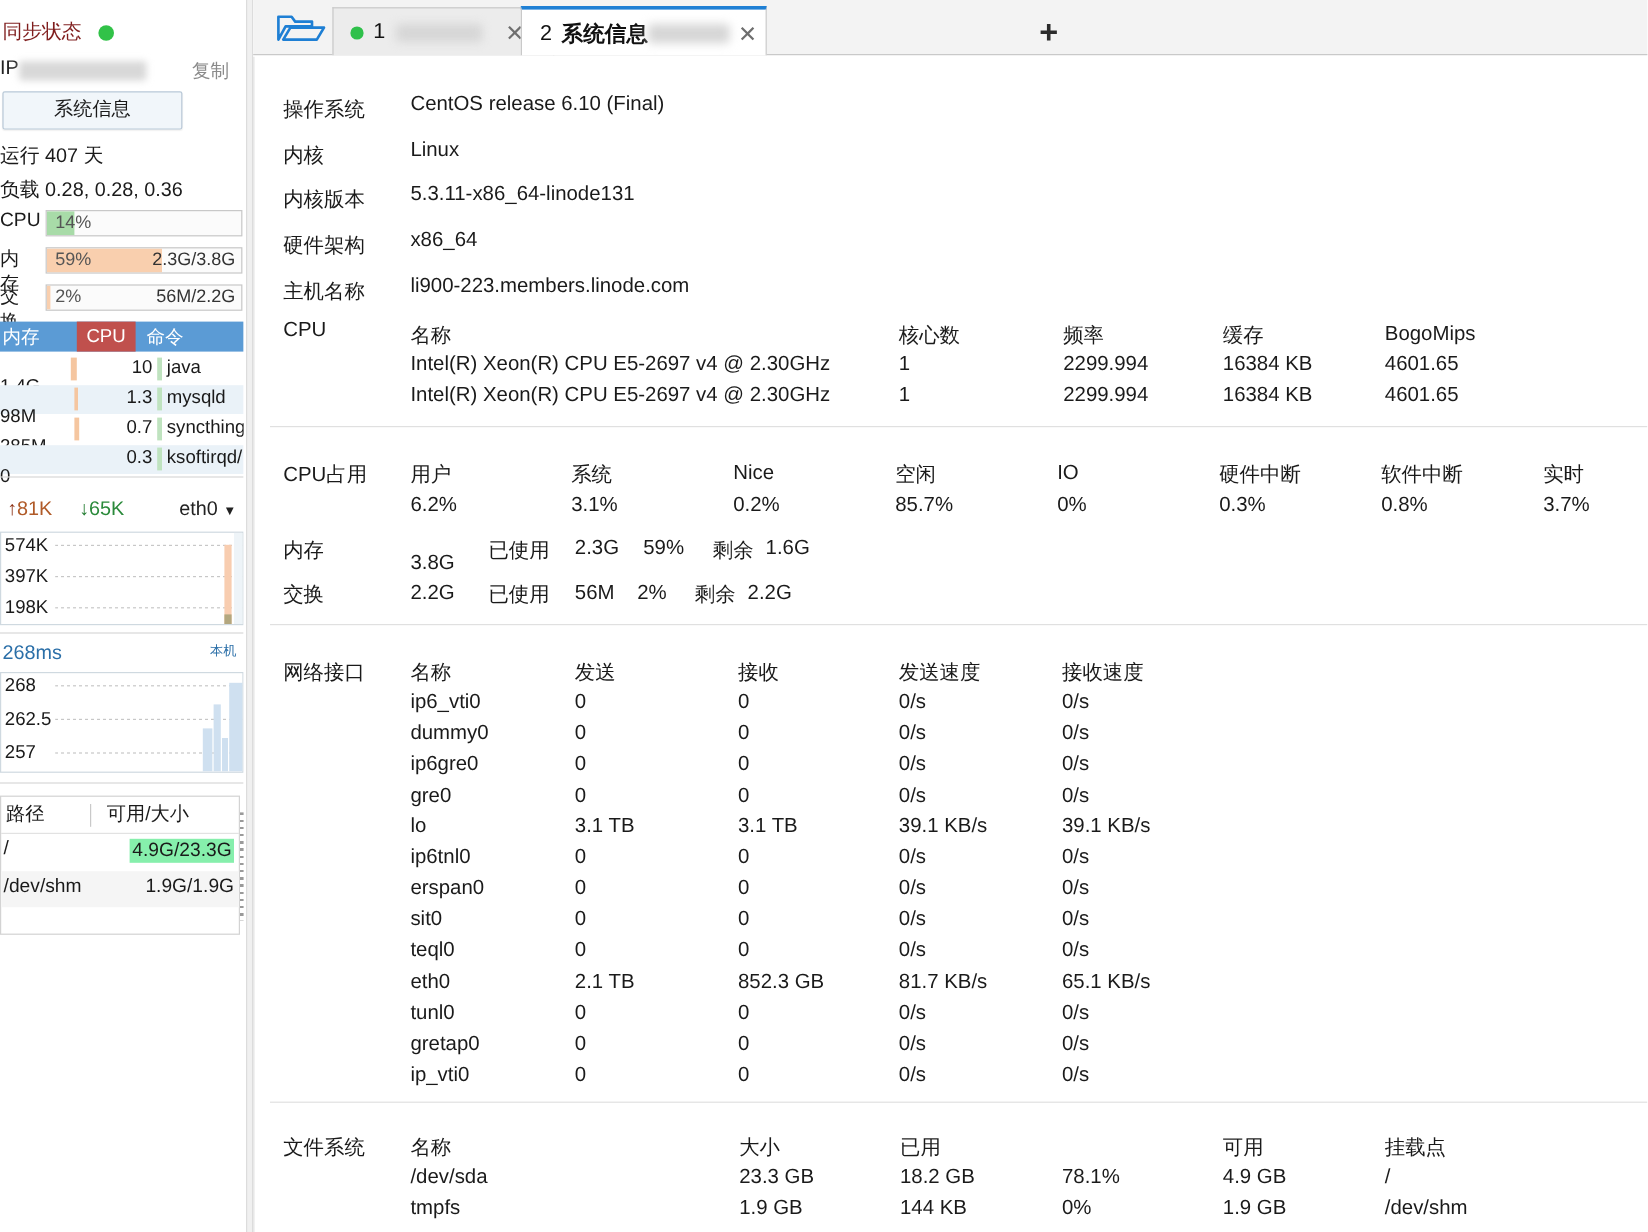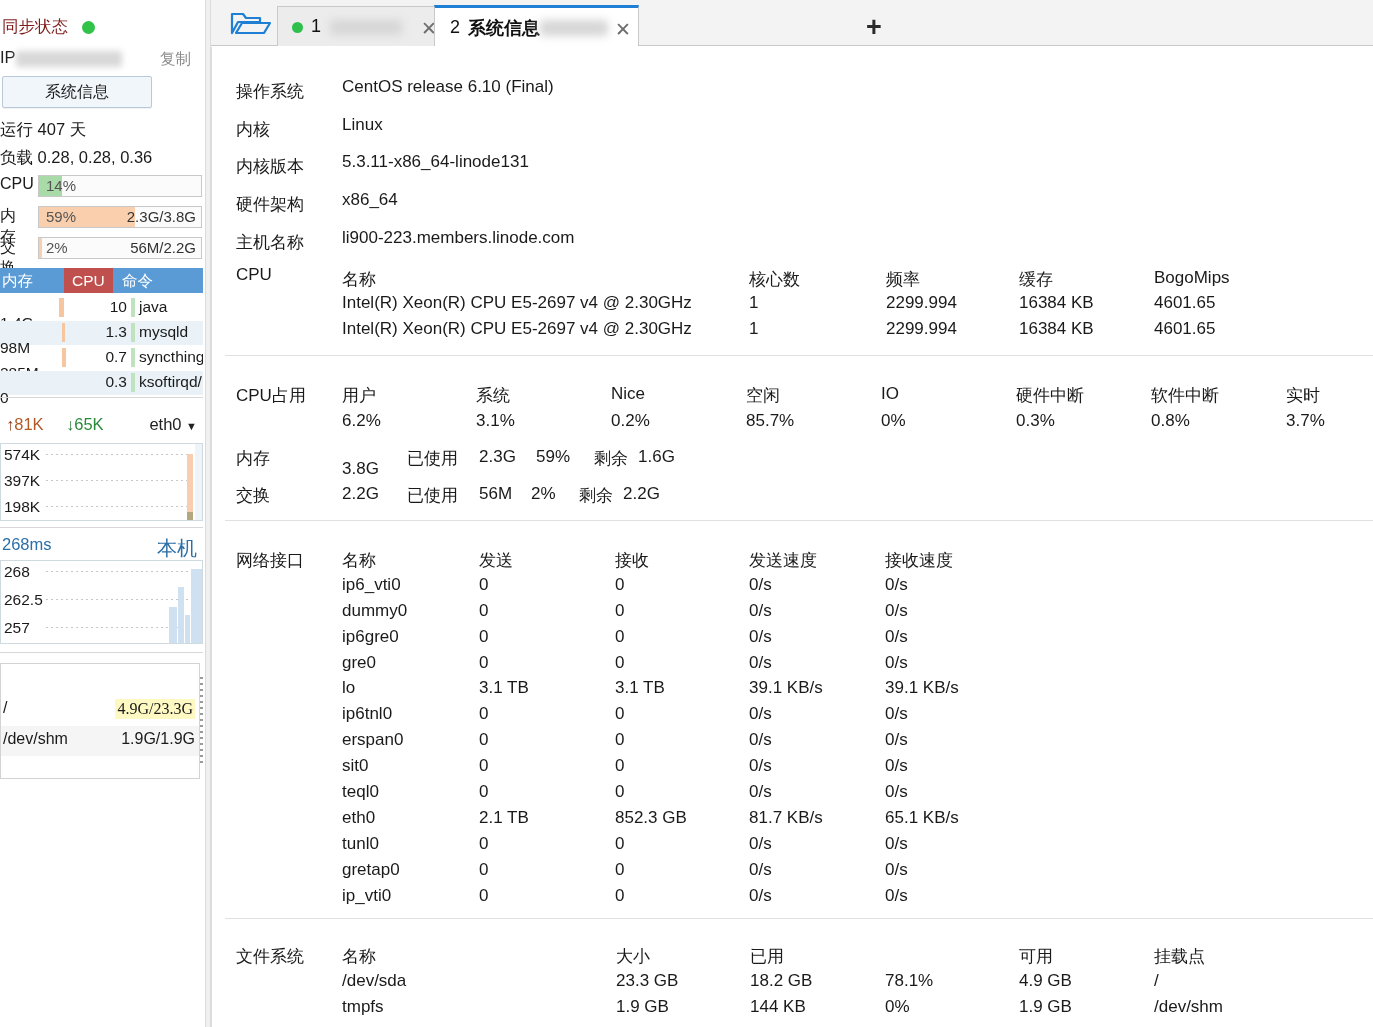--- a/index.html
+++ b/index.html
@@ -83,21 +83,21 @@
   .disk-box { position:absolute; left:0; top:663px; width:200px; height:116px;
               border:1px solid #d3d3d3; background:#fff; box-sizing:border-box; }
   .disk-head { position:absolute; left:0; top:0; width:100%; height:30px;
                border-bottom:1px solid #e2e2e2; }
   .disk-head span { position:absolute; top:4px; font-size:16px; color:#1a1a1a; }
   .disk-sep { position:absolute; left:74px; top:6px; width:1px; height:19px; background:#c9c9c9; }
   .disk-row { position:absolute; left:0; width:100%; height:30px; font-size:16px; color:#1a1a1a; }
   .disk-row.alt { background:#f5f5f5; }
   .disk-path { position:absolute; left:2px; top:4px; }
   .disk-val { position:absolute; right:4px; top:4px; }
-  .disk-val.hi { background:#fef9c3; padding:1px 2px;font-family:Liberation Serif, serif; }
+  .disk-val.hi { background:#86efac; padding:1px 2px; }
   .scroll-dots { position:absolute; right:-6px; top:677px; width:4px; height:90px;
                  background: repeating-linear-gradient(to bottom,#9a9a9a 0 2px, transparent 2px 6px); }
 
   .sb-divider { position:absolute; left:0; width:203px; height:1px; background:#d8d8d8; }
 
   
   #right { position:absolute; left:211px; top:0; width:1162px; height:1027px; background:#fff; }
   #vsplit { position:absolute; left:205px; top:0; width:6px; height:1027px; background:#f0f0f0;
             border-left:1px solid #dcdcdc; border-right:1px solid #dcdcdc; box-sizing:border-box; }
 
@@ -229,39 +229,44 @@
       <span class="glabel" style="top:54px;">198K</span>
       <div class="bar" style="left:186px;width:6px;height:66px;background:#f8cdb0;"></div>
       <div class="bar" style="left:186px;width:6px;height:8px;background:#b3a77f;"></div>
       <div class="bar" style="left:194px;width:8px;height:76px;background:#eef4f8;"></div>
     </div>
 
     <div class="sb-divider" style="top:527px;"></div>
 
     <div style="position:absolute;left:0;top:535px;width:203px;height:26px;">
       <span style="position:absolute;left:2px;top:0;font-size:16.5px;color:#2b6fa8;">268ms</span>
-      <span style="position:absolute;right:6px;top:0;font-size:20px;color:#2b6fa8;">本机</span>
+      <span style="position:absolute;right:6px;top:0;font-size:11px;color:#2b6fa8;">本机</span>
     </div>
 
     <div class="graph-box" style="top:560px;height:84px;">
       <div class="gridline" style="top:10px;"></div>
       <div class="gridline" style="top:38px;"></div>
       <div class="gridline" style="top:66px;"></div>
       <span class="glabel" style="top:2px;">268</span>
       <span class="glabel" style="top:30px;">262.5</span>
       <span class="glabel" style="top:58px;">257</span>
       <div class="bar" style="left:168px;width:8px;height:36px;background:#cfe0f0;"></div>
       <div class="bar" style="left:177px;width:6px;height:56px;background:#cfe0f0;"></div>
       <div class="bar" style="left:184px;width:5px;height:28px;background:#cfe0f0;"></div>
       <div class="bar" style="left:190px;width:12px;height:74px;background:#cfe0f0;"></div>
     </div>
 
     <div class="sb-divider" style="top:652px;"></div>
 
     <div class="disk-box">
+      <div class="disk-head">
+        <span style="left:4px;">路径</span>
+        <div class="disk-sep"></div>
+        <span style="left:88px;">可用/大小</span>
+      </div>
       <div class="disk-row" style="top:31px;">
         <span class="disk-path">/</span>
         <span class="disk-val hi">4.9G/23.3G</span>
       </div>
       <div class="disk-row alt" style="top:62px;">
         <span class="disk-path">/dev/shm</span>
         <span class="disk-val">1.9G/1.9G</span>
       </div>
     </div>
     <div class="scroll-dots" style="left:200px;"></div>

